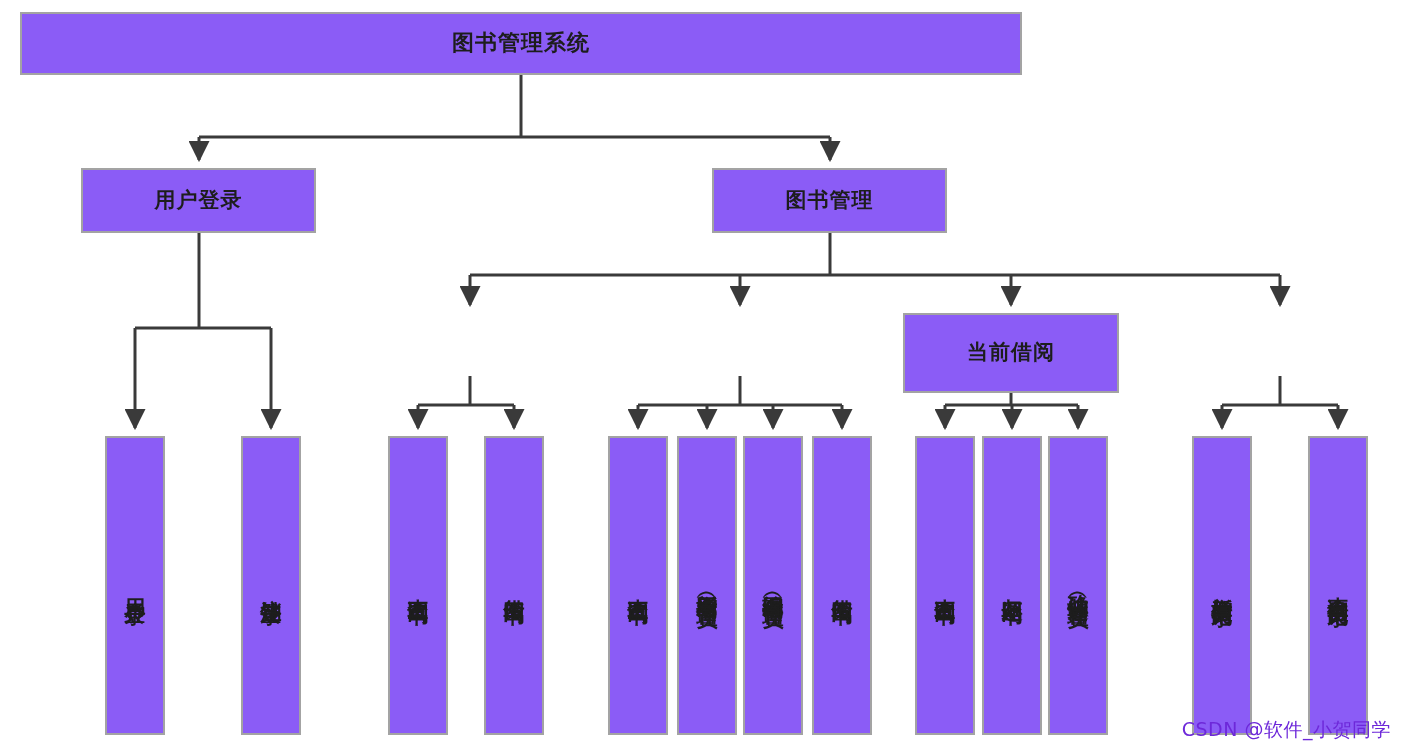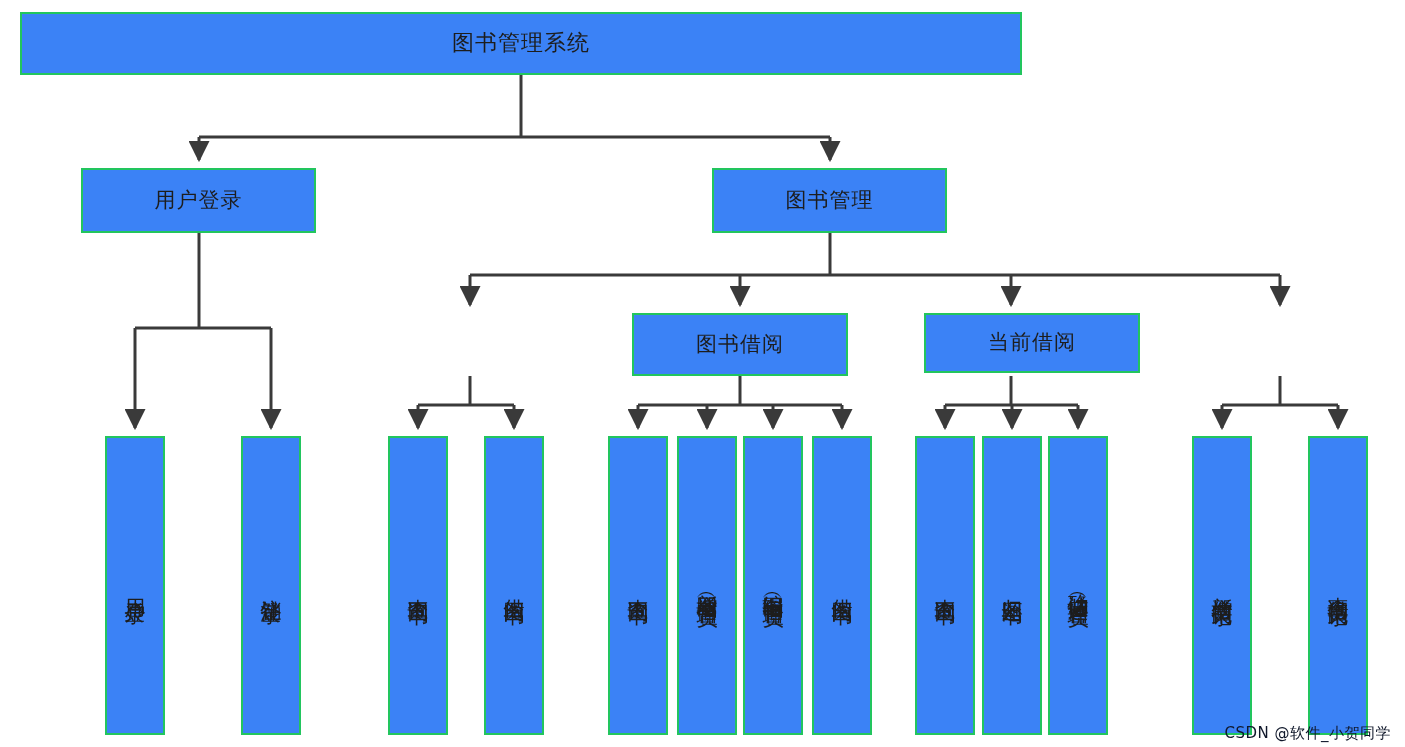--- a/index.html
+++ b/index.html
@@ -22,27 +22,28 @@
     position: absolute;
     left: 0;
     top: 0;
     width: 1405px;
     height: 747px;
     pointer-events: none;
   }
   .node {
     position: absolute;
     box-sizing: border-box;
-    border: 2px solid #22c55e;
-    background: #3b82f6;
+    border: 2px solid #a3a3a3;
+    background: #8b5cf6;
     display: flex;
     align-items: center;
     justify-content: center;
     color: #1d1d1d;
     z-index: 2;
+    font-weight: bold;
   }
   .node.h {
     font-size: 21px;
     line-height: 1.1;
     letter-spacing: 1px;
     white-space: nowrap;
   }
   .node.root {
     font-size: 22px;
   }
@@ -59,22 +60,22 @@
   .node.v .vtext {
     writing-mode: vertical-rl;
     text-orientation: upright;
     white-space: nowrap;
     display: block;
   }
   #watermark {
     position: absolute;
     right: 14px;
     bottom: 4px;
-    font-size: 15px;
-    color: #0f172a;
+    font-size: 19px;
+    color: #6d28d9;
     letter-spacing: 0.5px;
     white-space: nowrap;
     z-index: 3;
   }
 </style>
 </head>
 <body>
 
 <div id="canvas">
 
@@ -132,24 +133,21 @@
     <span>图书管理系统</span>
   </div>
 
   <div class="node h" style="left:81px; top:168px; width:235px; height:65px;">
     <span>用户登录</span>
   </div>
   <div class="node h" style="left:712px; top:168px; width:235px; height:65px;">
     <span>图书管理</span>
   </div>
 
-  <div class="node h" style="left:632px; top:313px; width:216px; height:63px;">
-    <span>图书借阅</span>
-  </div>
-  <div class="node h" style="left:903px; top:313px; width:216px; height:60px;margin-left:21px;">
+  <div class="node h" style="left:903px; top:313px; width:216px; height:80px;">
     <span>当前借阅</span>
   </div>
 
   <div class="node v" style="left:105px; top:436px; width:60px; height:299px;">
     <span class="vtext">用户登录</span>
   </div>
   <div class="node v" style="left:241px; top:436px; width:60px; height:299px;">
     <span class="vtext">注销登录</span>
   </div>
 

